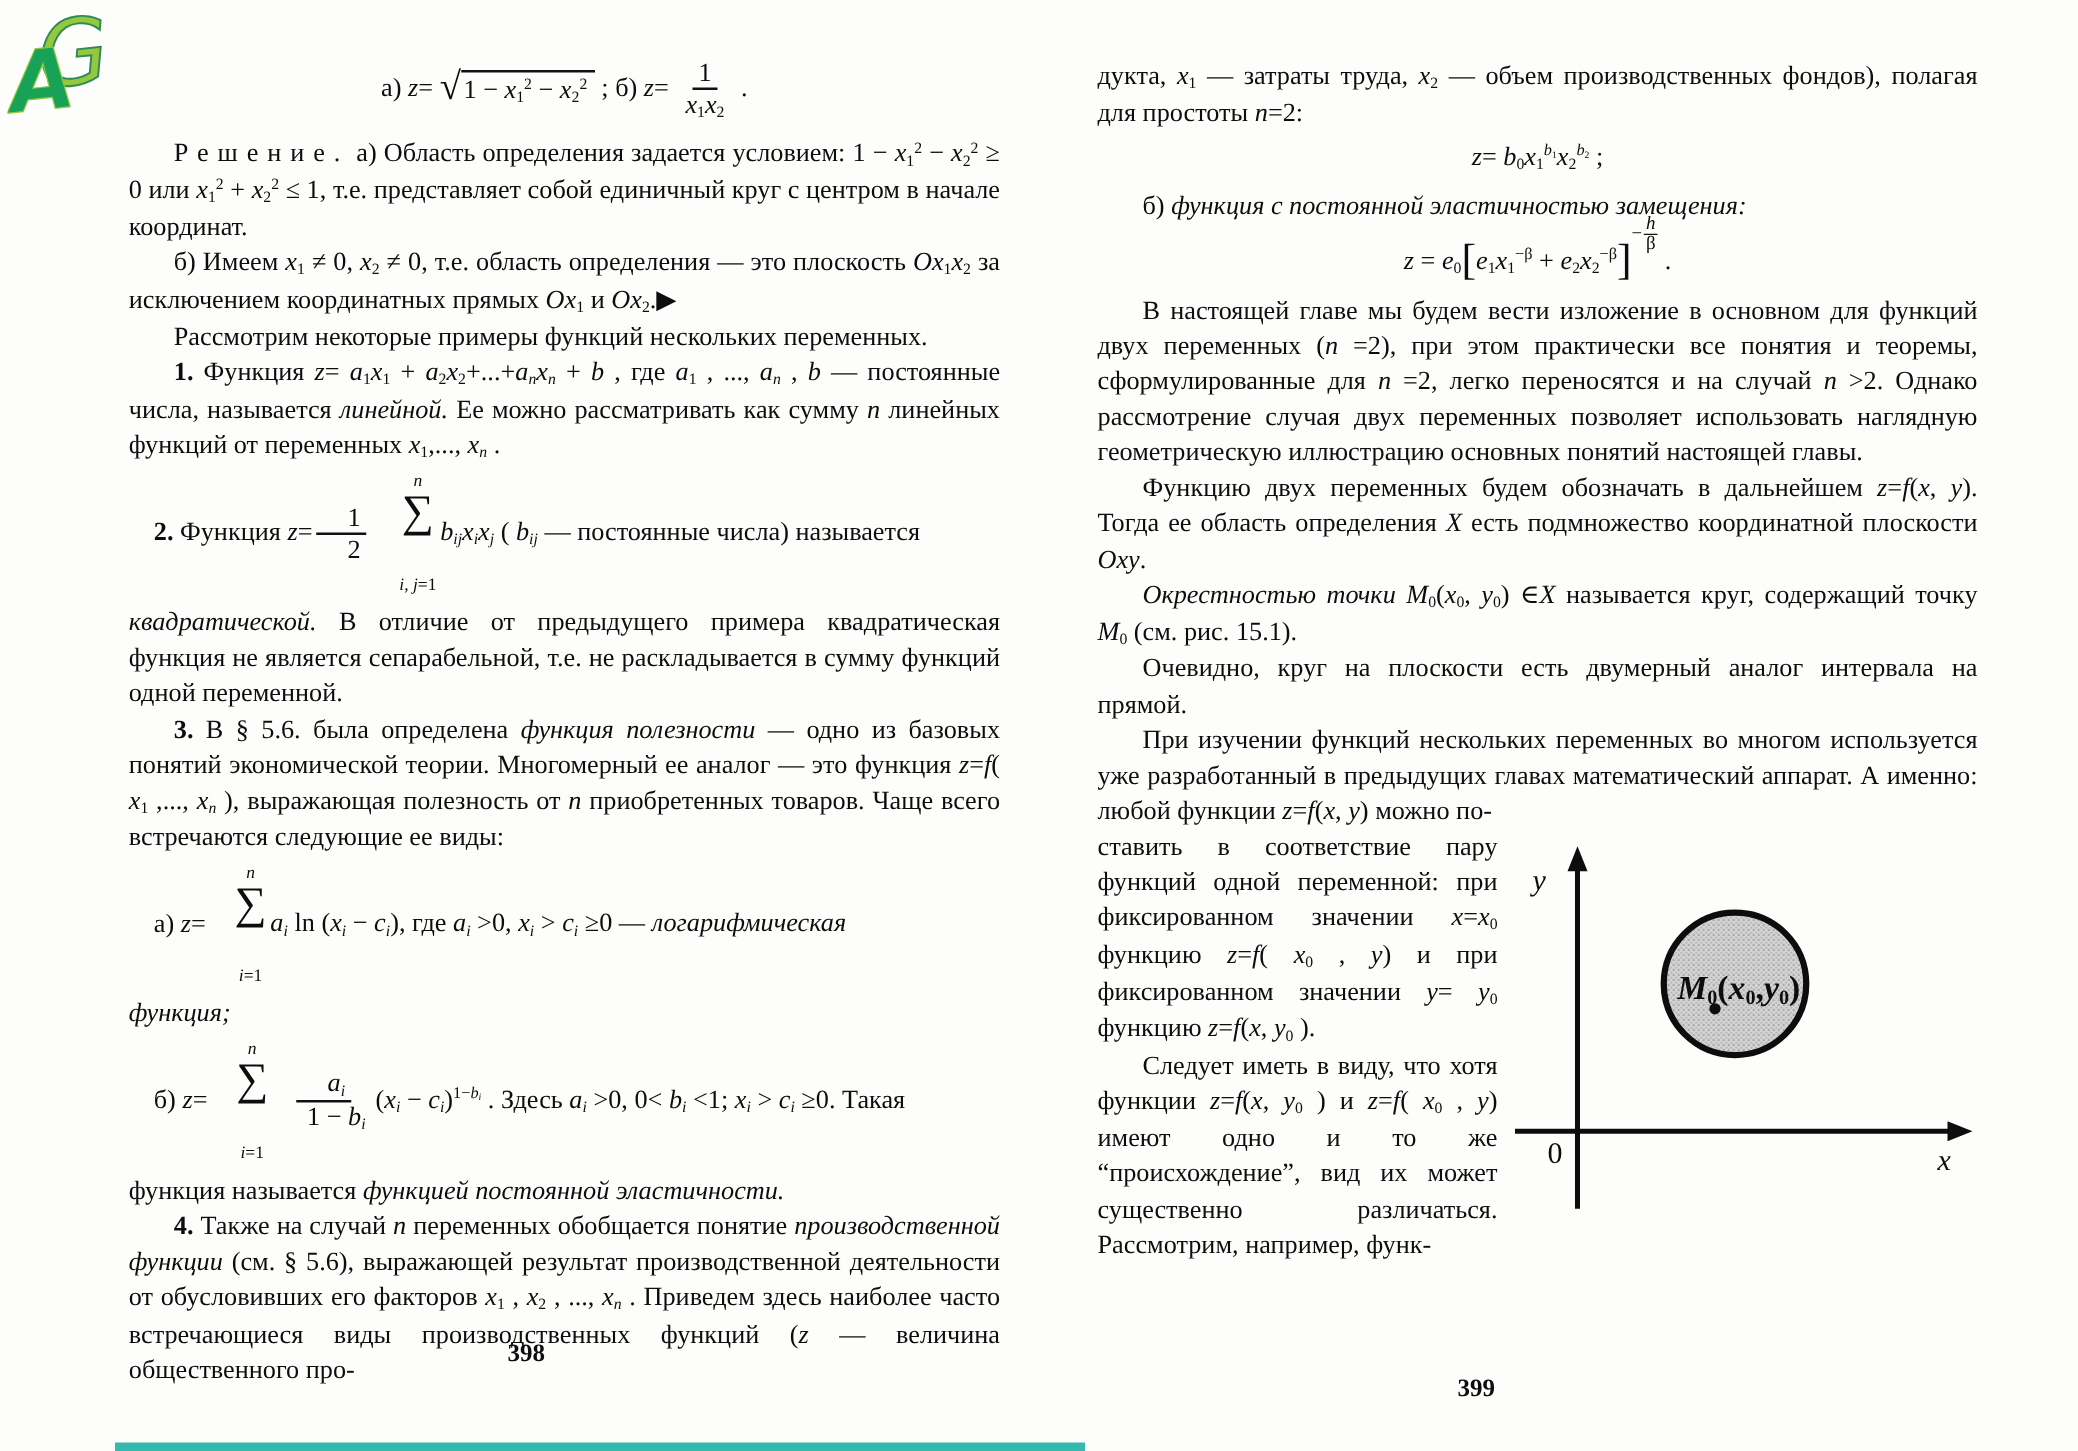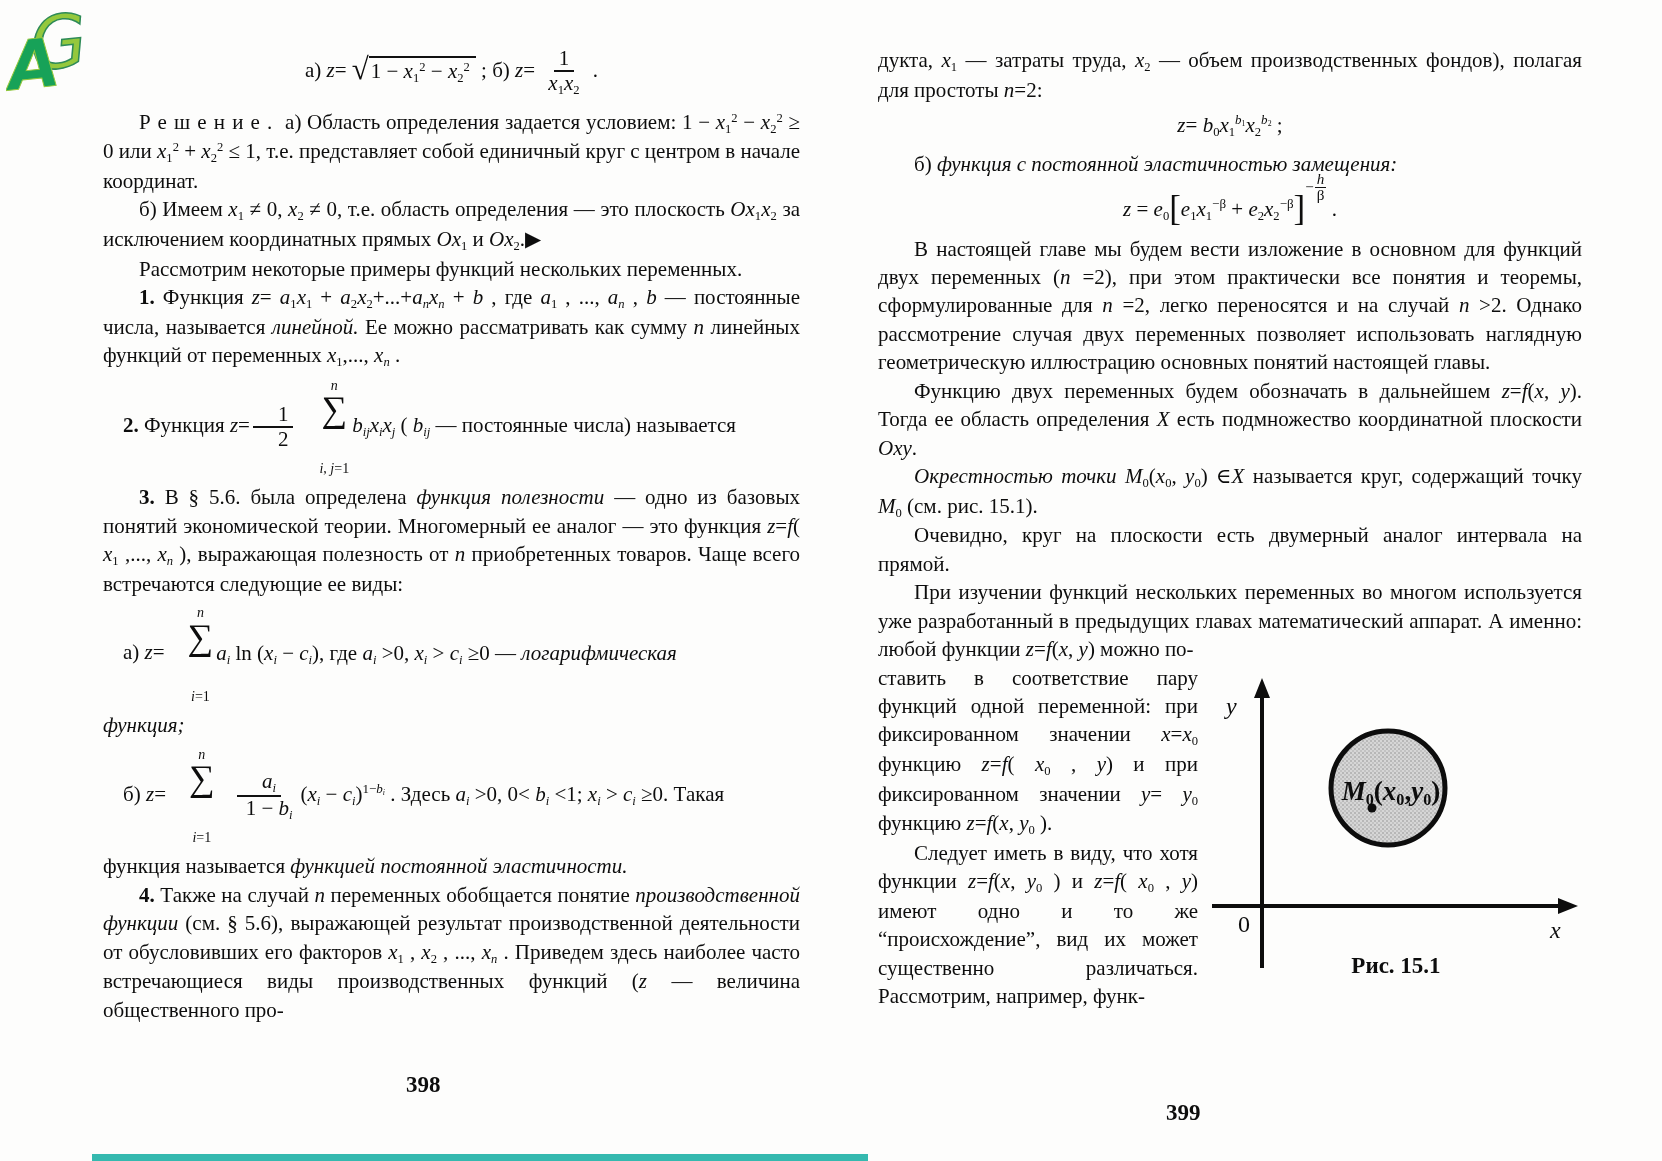--- a/index.html
+++ b/index.html
@@ -46,21 +46,21 @@
   .figwrap{position:relative;float:right;width:372px;height:312px;margin:12px 0 0 12px;}
   .figwrap svg{position:absolute;left:0;top:0;}
   .flabel{position:absolute;font-size:24px;}
   .fy{left:16px;top:14px;font-style:italic;}
   .fx{left:340px;top:238px;font-style:italic;}
   .f0{left:28px;top:232px;}
   .fm{left:116px;top:97px;width:130px;text-align:center;font-size:27px;font-weight:bold;white-space:nowrap;}
   .figcap{position:absolute;left:0;top:274px;width:100%;text-align:center;
           font-weight:bold;font-size:23px;}
   
-  .pagenum{position:absolute;font-weight:bold;font-size:23px;}
+  .pagenum{position:absolute;font-weight:bold;font-size:20px;}
   .pn-left{left:406px;top:1072px;}
   .pn-right{left:1166px;top:1100px;}
   
   .tealbar{position:absolute;left:92px;bottom:0;width:776px;height:7px;background:#35B9AF;}
 </style>
 </head>
 <body>
 
 <div class="canvas">
 
@@ -91,20 +91,21 @@
     <div class="mathline">
       <span><span class="r-b">2.</span><span> Функция </span><span class="r-i">z</span><span>=</span></span><span class="frac">
           <span class="fnum">1</span>
           <span class="fden">2</span>
         </span><span class="sigma">
           <span class="stop">n</span>
           <span class="ssym">∑</span>
           <span class="sbot"><span class="r-i">i</span><span>, </span><span class="r-i">j</span><span>=1</span></span>
         </span><span><span class="r-i">b</span><span class="r-isub">ij</span><span class="r-i">x</span><span class="r-isub">i</span><span class="r-i">x</span><span class="r-isub">j</span><span> ( </span><span class="r-i">b</span><span class="r-isub">ij</span><span> — постоянные числа) называется</span></span>
     </div>
+    <p class="para noind"><span class="r-i">квадратической.</span><span> В отличие от предыдущего примера квадратическая функция не является сепарабельной, т.е. не раскладывается в сумму функций одной переменной.</span></p>
 
     <p class="para"><span class="r-b">3.</span><span> В § 5.6. была определена </span><span class="r-i">функция полезности</span><span> — одно из базовых понятий экономической теории. Многомерный ее аналог — это функция </span><span class="r-i">z</span><span>=</span><span class="r-i">f</span><span>( </span><span class="r-i">x</span><span class="r-sub">1</span><span> ,..., </span><span class="r-i">x</span><span class="r-isub">n</span><span> ), выражающая полезность от </span><span class="r-i">n</span><span> приобретенных товаров. Чаще всего встречаются следующие ее виды:</span></p>
 
     <div class="mathline">
       <span><span>а)  </span><span class="r-i">z</span><span>=</span></span><span class="sigma">
           <span class="stop">n</span>
           <span class="ssym">∑</span>
           <span class="sbot"><span class="r-i">i</span><span>=1</span></span>
         </span><span><span class="r-i">a</span><span class="r-isub">i</span><span> ln (</span><span class="r-i">x</span><span class="r-isub">i</span><span> − </span><span class="r-i">c</span><span class="r-isub">i</span><span>),  где  </span><span class="r-i">a</span><span class="r-isub">i</span><span> &gt;0,  </span><span class="r-i">x</span><span class="r-isub">i</span><span> &gt; </span><span class="r-i">c</span><span class="r-isub">i</span><span> ≥0  —  </span><span class="r-i">логарифмическая</span></span>
     </div>
@@ -165,21 +166,20 @@
           <circle cx="162" cy="132" r="4.5" fill="#0d0d0d"></circle>
           <line x1="52" y1="292" x2="52" y2="14" stroke="#0d0d0d" stroke-width="4"></line>
           <polygon points="52,2 44,22 60,22" fill="#0d0d0d"></polygon>
           <line x1="2" y1="230" x2="354" y2="230" stroke="#0d0d0d" stroke-width="4"></line>
           <polygon points="368,230 348,222 348,238" fill="#0d0d0d"></polygon>
         </svg>
         <div class="flabel fy">y</div>
         <div class="flabel fx">x</div>
         <div class="flabel f0">0</div>
         <div class="flabel fm"><span class="r-bi">M</span><span class="r-sub">0</span><span class="r-b">(</span><span class="r-bi">x</span><span class="r-sub">0</span><span class="r-b">,</span><span class="r-bi">y</span><span class="r-sub">0</span><span class="r-b">)</span></div>
-        <div class="figcap">Рис. 15.1</div>
       </div>
       <p class="para noind"><span>ставить в соответствие пару функций одной переменной: при фиксированном значении </span><span class="r-i">x</span><span>=</span><span class="r-i">x</span><span class="r-sub">0</span><span> функцию </span><span class="r-i">z</span><span>=</span><span class="r-i">f</span><span>( </span><span class="r-i">x</span><span class="r-sub">0</span><span> , </span><span class="r-i">y</span><span>) и при фиксированном значении </span><span class="r-i">y</span><span>= </span><span class="r-i">y</span><span class="r-sub">0</span><span> функцию </span><span class="r-i">z</span><span>=</span><span class="r-i">f</span><span>(</span><span class="r-i">x</span><span>, </span><span class="r-i">y</span><span class="r-sub">0</span><span> ).</span></p>
       <p class="para"><span>Следует иметь в виду, что хотя функции </span><span class="r-i">z</span><span>=</span><span class="r-i">f</span><span>(</span><span class="r-i">x</span><span>, </span><span class="r-i">y</span><span class="r-sub">0</span><span> )  и </span><span class="r-i">z</span><span>=</span><span class="r-i">f</span><span>( </span><span class="r-i">x</span><span class="r-sub">0</span><span> , </span><span class="r-i">y</span><span>) имеют одно и то же “происхождение”, вид их может существенно различаться. Рассмотрим, например, функ-</span></p>
     </div>
   </div>
   <div class="pagenum pn-right">399</div>
 
   <div class="tealbar"></div>
 </div>
 

